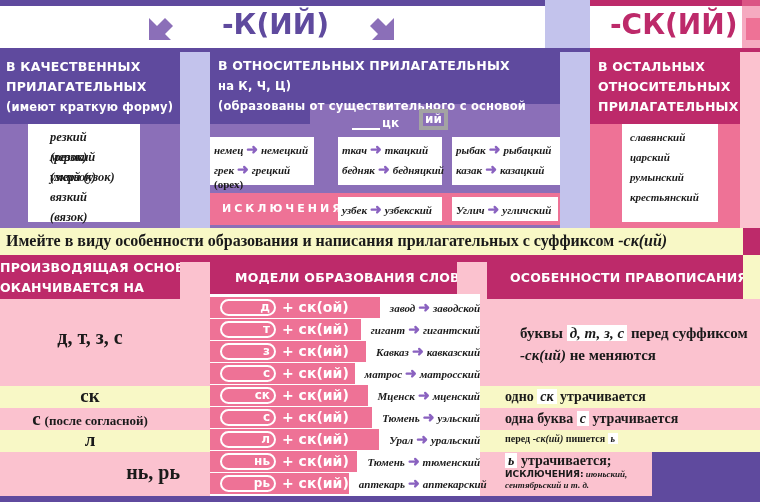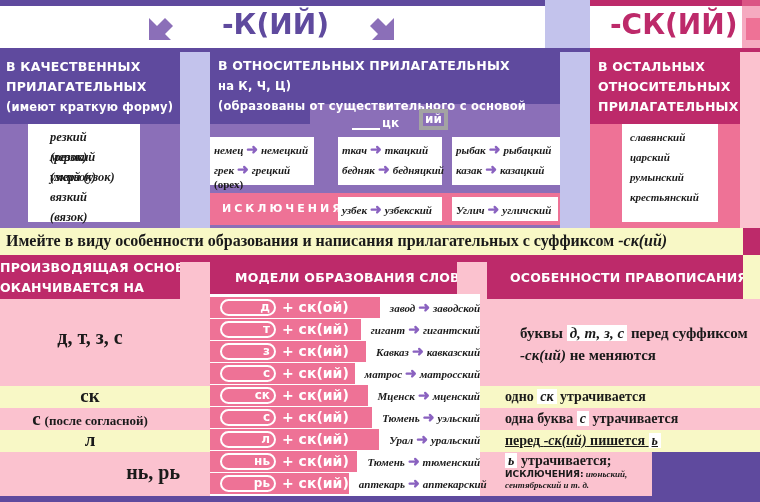--- a/index.html
+++ b/index.html
@@ -185,17 +185,17 @@
       <div class="model-right serif-it" style="font-size:11px"><span>аптекарь</span><span class="arrow">➜</span><span>аптекарский</span></div>
     </div>
 </div>
 
 <div class="abs serif-b" style="left:520px;top:322px;width:255px;font-size:15px;line-height:22px;">
   <span>буквы</span> <span class="hl">д, т, з, с</span> <span>перед суффиксом</span><br>
   <i>-ск(ий)</i> <span>не меняются</span>
 </div>
 <div class="abs serif-b" style="left:505px;top:389px;font-size:14px;"><span>одно</span> <span class="hl">ск</span> <span>утрачивается</span></div>
 <div class="abs serif-b" style="left:505px;top:411px;font-size:14px;"><span>одна буква</span> <span class="hl">с</span> <span>утрачивается</span></div>
-<div class="abs serif-b" style="left:505px;top:433px;font-size:14px;text-decoration:underline;"><span>перед</span> <i>-ск(ий)</i> <span>пишется</span> <span class="hl">ь</span></div>
+<div class="abs serif-b" style="left:505px;top:433px;font-size:10px;"><span>перед</span> <i>-ск(ий)</i> <span>пишется</span> <span class="hl">ь</span></div>
 <div class="abs serif-b" style="left:505px;top:453px;width:150px;">
   <div style="font-size:14px;line-height:16px;"><span class="hl">ь</span> <span>утрачивается;</span></div>
   <div style="font-size:9px;line-height:11px;"><span style="font-family:'DejaVu Sans',sans-serif;text-align:right;">ИСКЛЮЧЕНИЯ:</span> <i>июньский, сентябрьский и т. д.</i></div>
 </div>
 
 </body></html>

